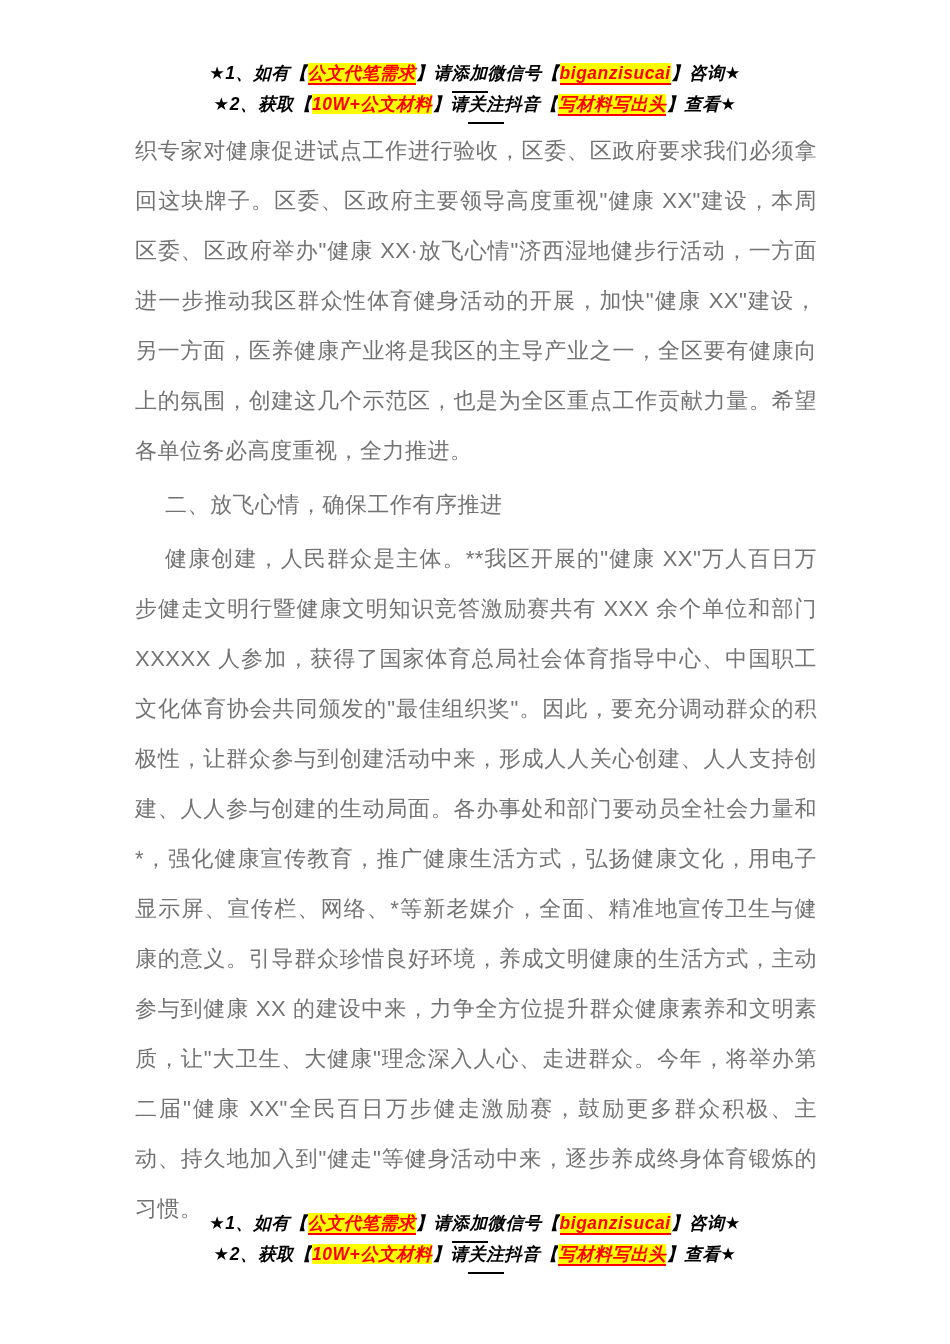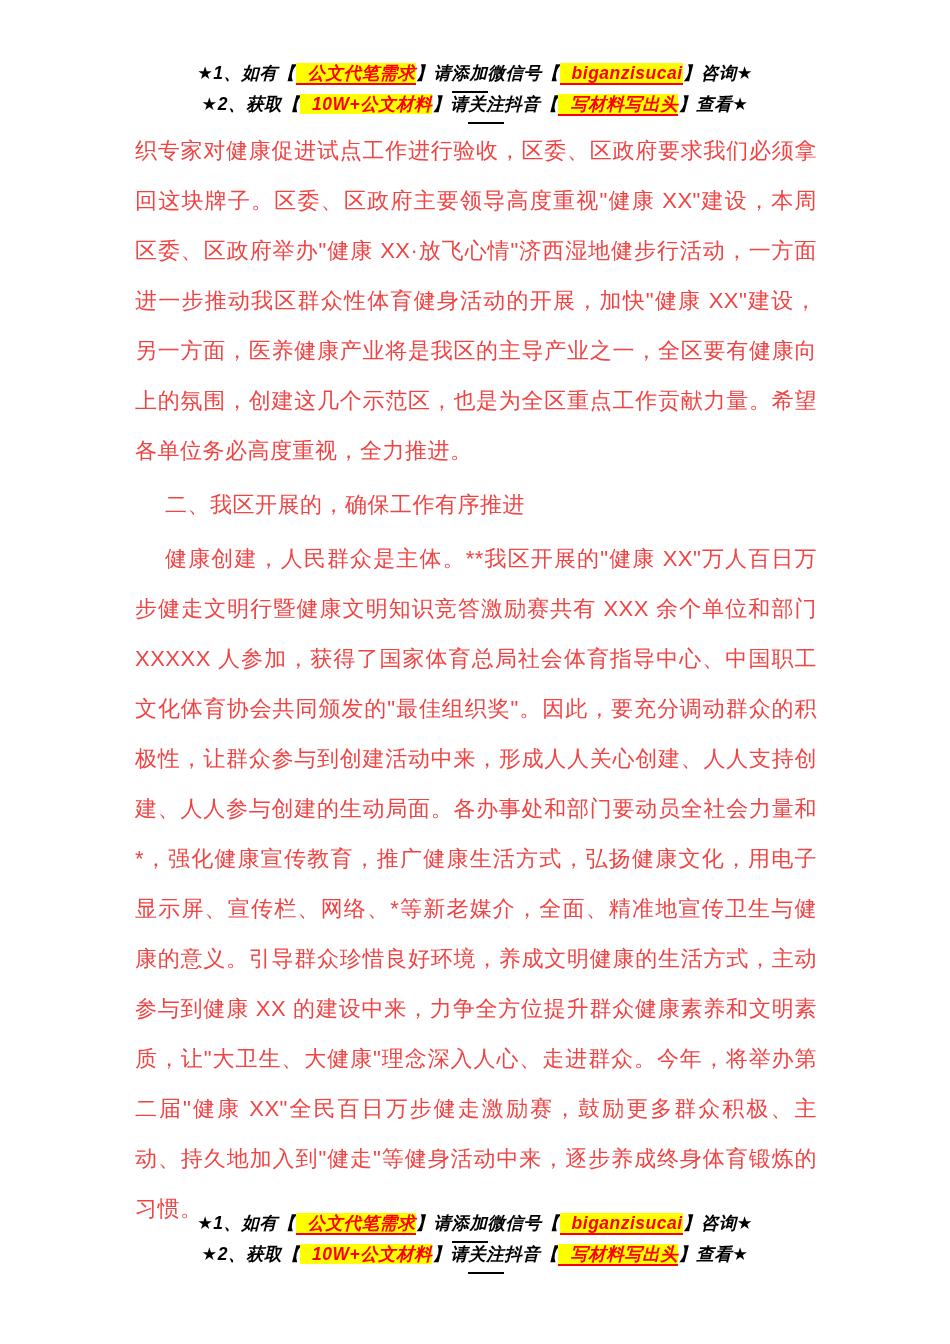--- a/index.html
+++ b/index.html
@@ -26,49 +26,49 @@
     font-weight: 700;
     font-size: 17.5px;
     line-height: 31px;
     letter-spacing: 0.5px;
     white-space: nowrap;
   }
   .notice-top { top: 58px; }
   .notice-bottom { top: 1208px; }
   .notice .seg { display: inline; font-style: italic; }
   .hl { background: #ffff00; }
-  .red { color: #ff0000; padding-left: 12px; }
+  .red { color: #ff0000; }
   .u-black { border-bottom: 2.5px solid #000000; padding-bottom: 8px; }
   .u-red { border-bottom: 2.5px solid #ff0000; padding-bottom: 0px; }
   
   .content {
     position: absolute;
     top: 126px;
     left: 135px;
     width: 682px;
     font-size: 22px;
     line-height: 50px;
     text-align: justify;
     text-align-last: left;
-    color: #ef4444;
+    color: #737373;
     letter-spacing: 0.5px;
   }
   .para { margin: 0 0 4px 0; }
   .para.indent { text-indent: 30px; }
 </style>
 </head>
 <body>
 
 <div class="page">
   <div class="notice notice-top" id="notice-top">
       <div class="notice-line"><span class="seg">★1、如有【</span><span class="seg hl red u-red">公文代笔需求</span><span class="seg">】请</span><span class="seg u-black">添加</span><span class="seg">微信号【</span><span class="seg hl red u-red">biganzisucai</span><span class="seg">】咨询★</span></div>
       <div class="notice-line"><span class="seg">★2、获取【</span><span class="seg hl red">10W+公文材料</span><span class="seg">】请</span><span class="seg u-black">关注</span><span class="seg">抖音【</span><span class="seg hl red u-red">写材料写出头</span><span class="seg">】查看★</span></div>
     </div>
   <div class="content" id="doc-body">
       <div class="para">织专家对健康促进试点工作进行验收，区委、区政府要求我们必须拿回这块牌子。区委、区政府主要领导高度重视"健康 XX"建设，本周区委、区政府举办"健康 XX·放飞心情"济西湿地健步行活动，一方面进一步推动我区群众性体育健身活动的开展，加快"健康 XX"建设，另一方面，医养健康产业将是我区的主导产业之一，全区要有健康向上的氛围，创建这几个示范区，也是为全区重点工作贡献力量。希望各单位务必高度重视，全力推进。</div>
-      <div class="para indent">二、我区开展的，确保工作有序推进</div>
+      <div class="para indent">二、放飞心情，确保工作有序推进</div>
       <div class="para indent">健康创建，人民群众是主体。**我区开展的"健康 XX"万人百日万步健走文明行暨健康文明知识竞答激励赛共有 XXX 余个单位和部门 XXXXX 人参加，获得了国家体育总局社会体育指导中心、中国职工文化体育协会共同颁发的"最佳组织奖"。因此，要充分调动群众的积极性，让群众参与到创建活动中来，形成人人关心创建、人人支持创建、人人参与创建的生动局面。各办事处和部门要动员全社会力量和*，强化健康宣传教育，推广健康生活方式，弘扬健康文化，用电子显示屏、宣传栏、网络、*等新老媒介，全面、精准地宣传卫生与健康的意义。引导群众珍惜良好环境，养成文明健康的生活方式，主动参与到健康 XX 的建设中来，力争全方位提升群众健康素养和文明素质，让"大卫生、大健康"理念深入人心、走进群众。今年，将举办第二届"健康 XX"全民百日万步健走激励赛，鼓励更多群众积极、主动、持久地加入到"健走"等健身活动中来，逐步养成终身体育锻炼的习惯。</div>
     </div>
   <div class="notice notice-bottom" id="notice-bottom">
       <div class="notice-line"><span class="seg">★1、如有【</span><span class="seg hl red u-red">公文代笔需求</span><span class="seg">】请</span><span class="seg u-black">添加</span><span class="seg">微信号【</span><span class="seg hl red u-red">biganzisucai</span><span class="seg">】咨询★</span></div>
       <div class="notice-line"><span class="seg">★2、获取【</span><span class="seg hl red">10W+公文材料</span><span class="seg">】请</span><span class="seg u-black">关注</span><span class="seg">抖音【</span><span class="seg hl red u-red">写材料写出头</span><span class="seg">】查看★</span></div>
     </div>
 </div>
 
 </body></html>

